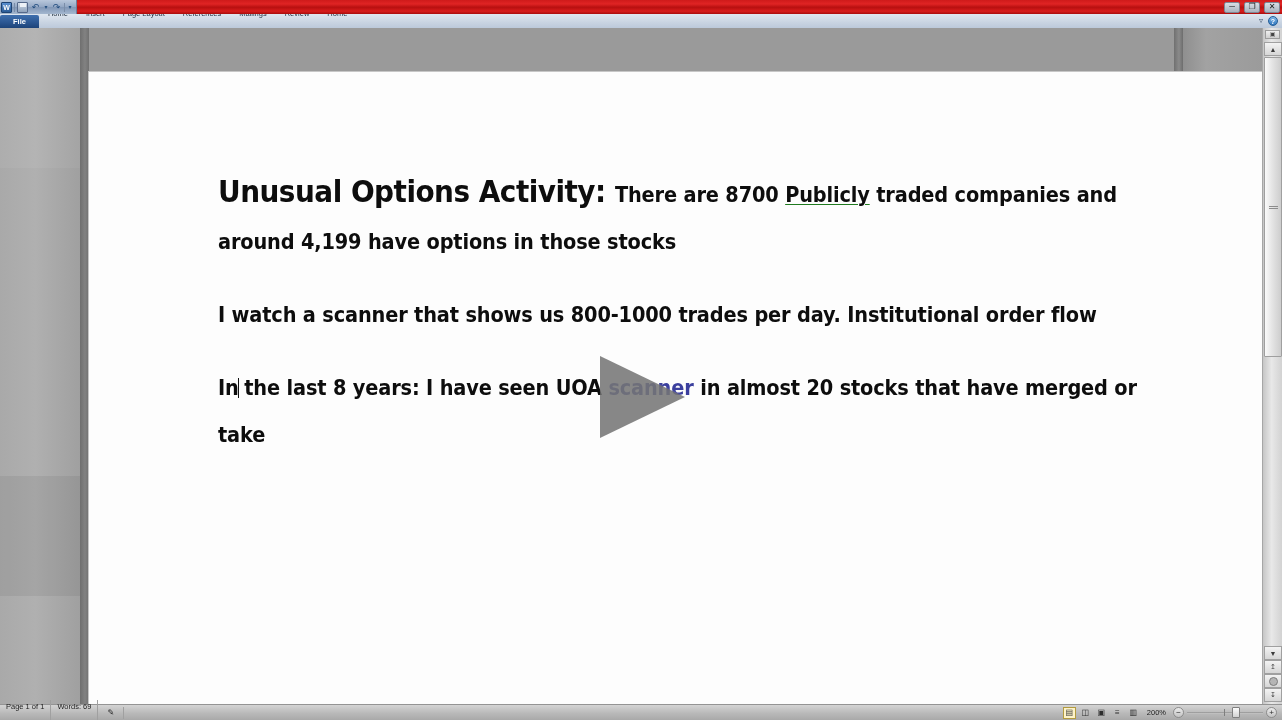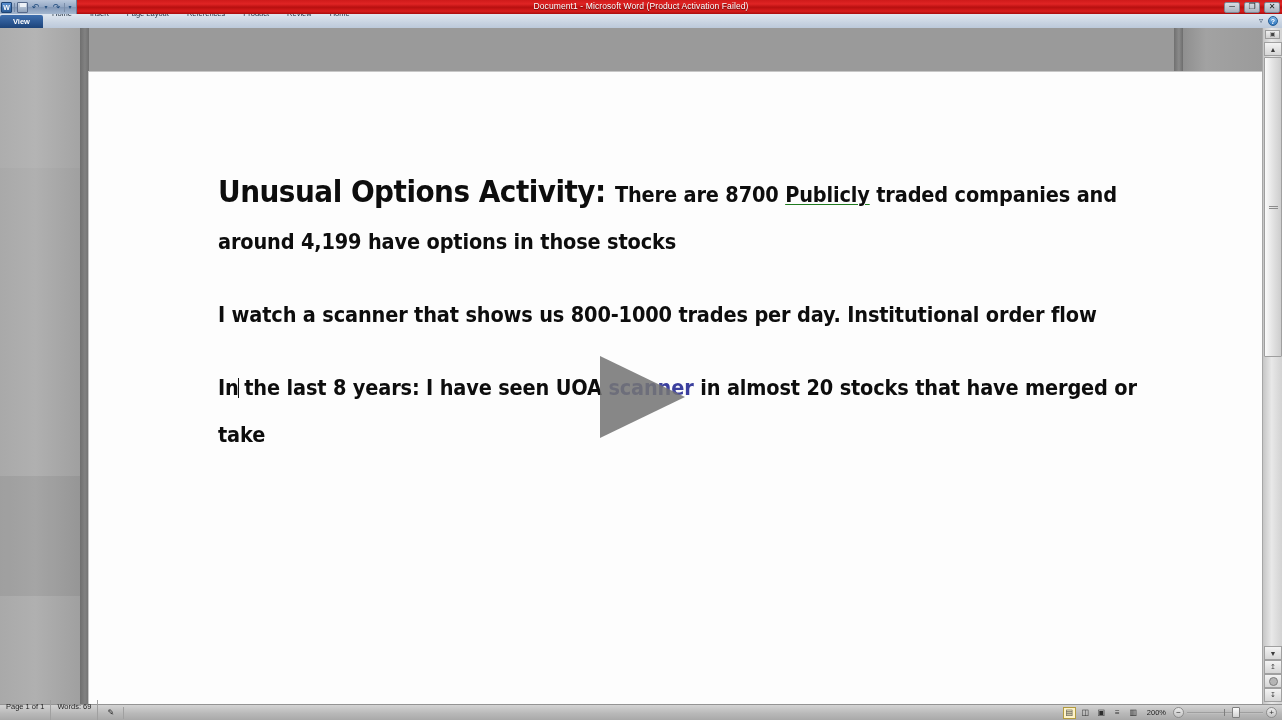--- a/index.html
+++ b/index.html
@@ -275,36 +275,35 @@
       <span class="qat-ico word-ico">W</span>
       <span class="sep-v"></span>
       <span class="qat-ico save-ico"></span>
       <span class="qat-ico arrow-ico">↶</span>
       <span class="qat-drop">▾</span>
       <span class="qat-ico arrow-ico">↷</span>
       <span class="sep-v"></span>
       <span class="qat-drop">▾</span>
     </div>
 
-    <div class="title-text">Document1  -  Microsoft Word (Product Activation Failed)</div>
 
     <div class="winbtns">
       <div class="winbtn">─</div>
       <div class="winbtn">❐</div>
       <div class="winbtn">✕</div>
     </div>
   </div>
 
   <div class="tabstrip">
-    <div class="tab file">View</div>
+    <div class="tab file">File</div>
     <div class="tab">Home</div>
     <div class="tab">Insert</div>
     <div class="tab">Page Layout</div>
     <div class="tab">References</div>
-    <div class="tab">Product</div>
+    <div class="tab">Mailings</div>
     <div class="tab">Review</div>
     <div class="tab">Home</div>
 
     <div class="tabstrip-right">
       <span class="mini-ico">▿</span>
       <span class="help-ico">?</span>
     </div>
   </div>
 
   <div class="workspace">

